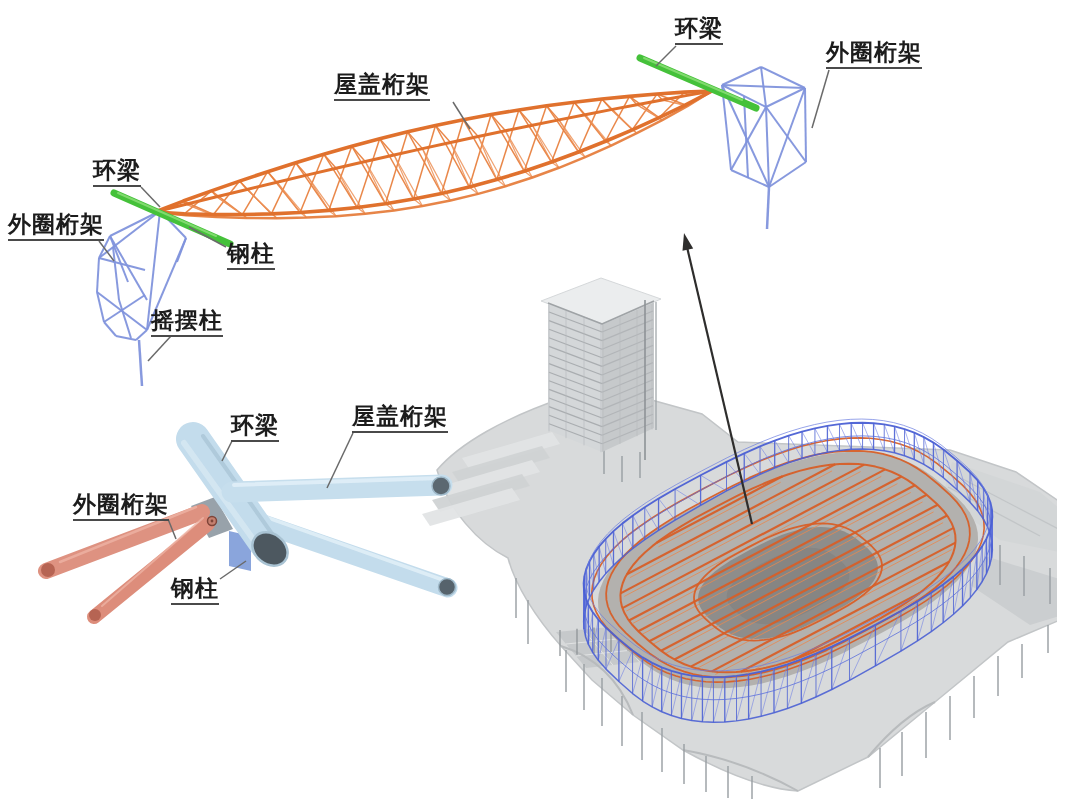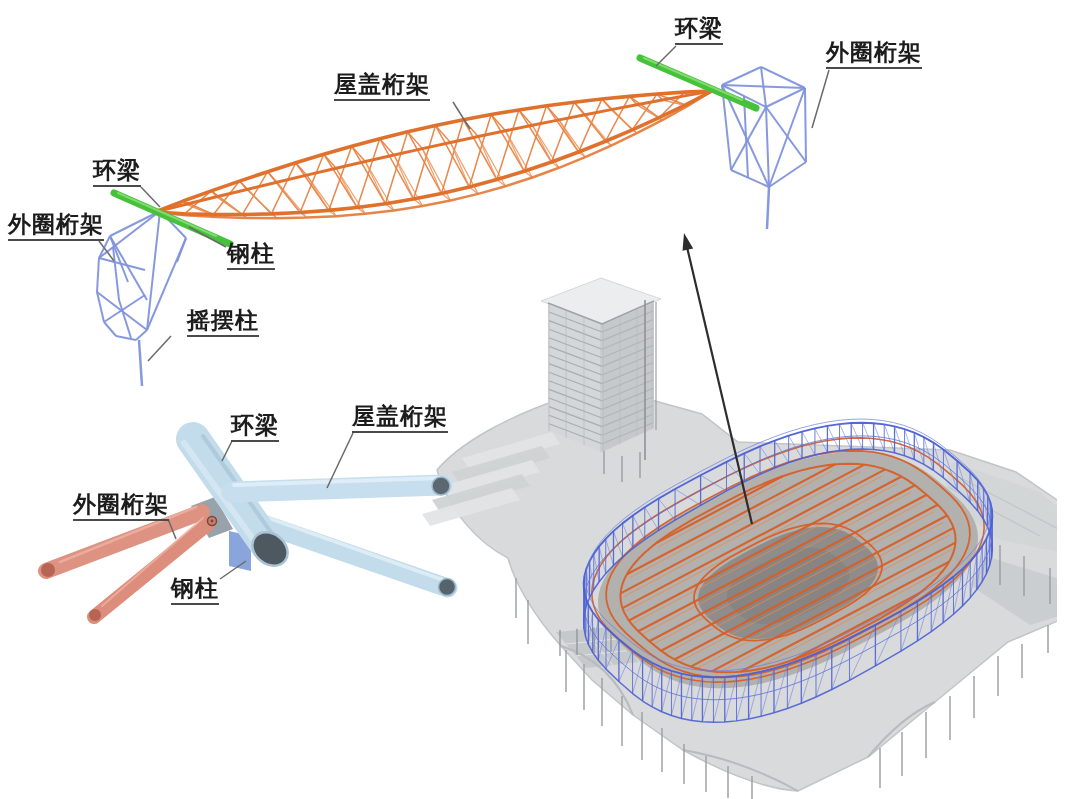--- a/index.html
+++ b/index.html
@@ -523,19 +523,19 @@
         <line x1="220" y1="579" x2="246" y2="561" stroke="#6a6a6a" stroke-width="1.5" stroke-opacity="1" stroke-linecap="butt"></line>
       </g>
   </svg>
 
   <div class="lbl" style="left:675px;top:16px">环梁</div>
   <div class="lbl" style="left:826px;top:40px">外圈桁架</div>
   <div class="lbl" style="left:334px;top:72px">屋盖桁架</div>
   <div class="lbl" style="left:93px;top:158px">环梁</div>
   <div class="lbl" style="left:8px;top:212px">外圈桁架</div>
   <div class="lbl" style="left:227px;top:241px">钢柱</div>
-  <div class="lbl" style="left:187px;top:308px">摇摆柱</div>
+  <div class="lbl" style="left:151px;top:308px">摇摆柱</div>
 
   <div class="lbl" style="left:231px;top:413px">环梁</div>
   <div class="lbl" style="left:352px;top:404px">屋盖桁架</div>
   <div class="lbl" style="left:73px;top:492px">外圈桁架</div>
   <div class="lbl" style="left:171px;top:576px">钢柱</div>
 </div>
 
 </body></html>

